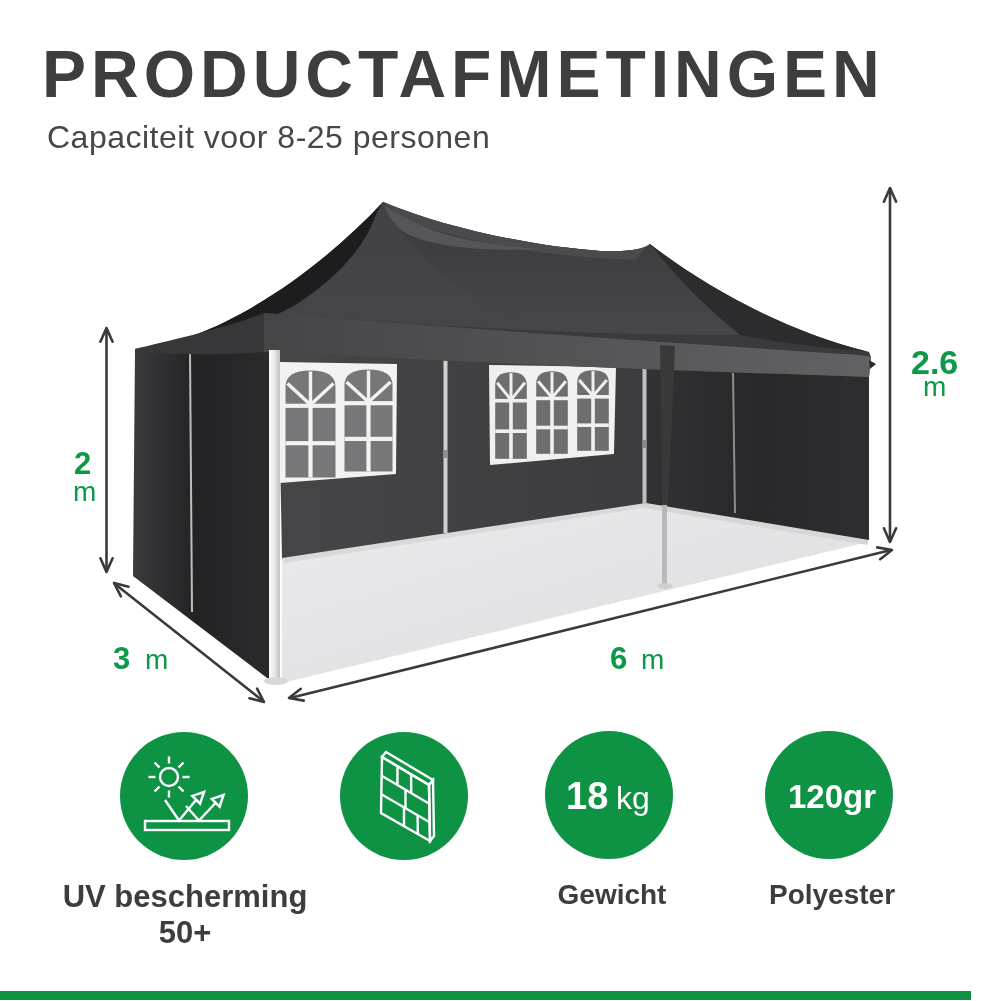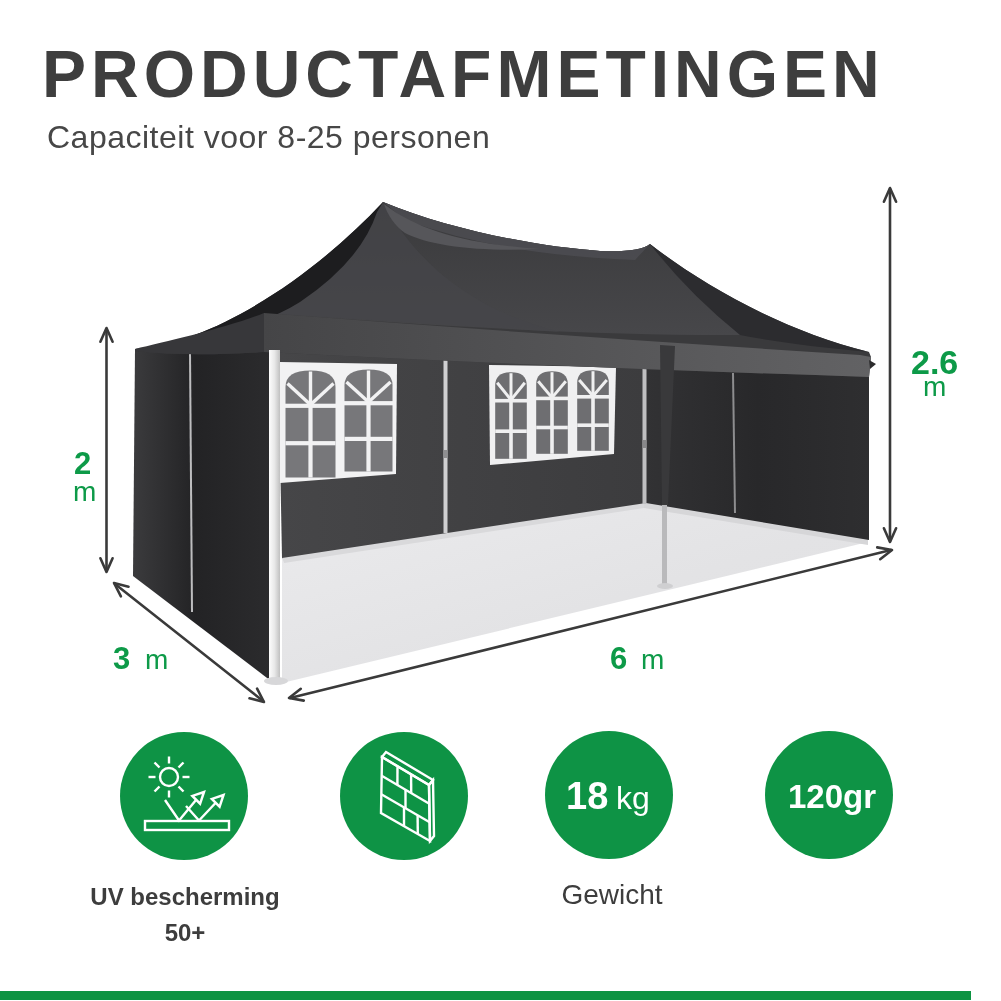--- a/index.html
+++ b/index.html
@@ -265,21 +265,22 @@
     <text x="566" y="809" font-size="38" font-weight="bold" fill="#ffffff">18</text>
     <text x="616" y="809" font-size="32" fill="#ffffff">kg</text>
   </g>
 
   <g id="c4">
     <circle cx="829" cy="795" r="64" fill="#0e9345"></circle>
     <text x="788" y="808" font-size="33" font-weight="bold" fill="#ffffff">120gr</text>
   </g>
 </svg>
 
-<div class="abs" style="left:35px;top:879px;width:300px;text-align:center;font-size:24px;font-weight:bold;color:#3d3d3d;line-height:36px;">UV bescherming<br>50+</div>
-
-
-<div class="abs" style="left:462px;top:879px;width:300px;text-align:center;font-size:28px;font-weight:normal;color:#3d3d3d;">Gewicht</div>
-
+<div class="abs" style="left:35px;top:879px;width:300px;text-align:center;font-size:31px;font-weight:bold;color:#3d3d3d;line-height:36px;">UV bescherming<br>50+</div>
+
+
+<div class="abs" style="left:462px;top:879px;width:300px;text-align:center;font-size:28px;font-weight:bold;color:#3d3d3d;">Gewicht</div>
+
+<div class="abs" style="left:682px;top:879px;width:300px;text-align:center;font-size:28px;font-weight:bold;color:#3d3d3d;">Polyester</div>
 
 <div class="abs" style="left:0;top:991px;width:1001px;height:9px;background:#0d9342;"></div>
 
 </div>
 
 </body></html>

